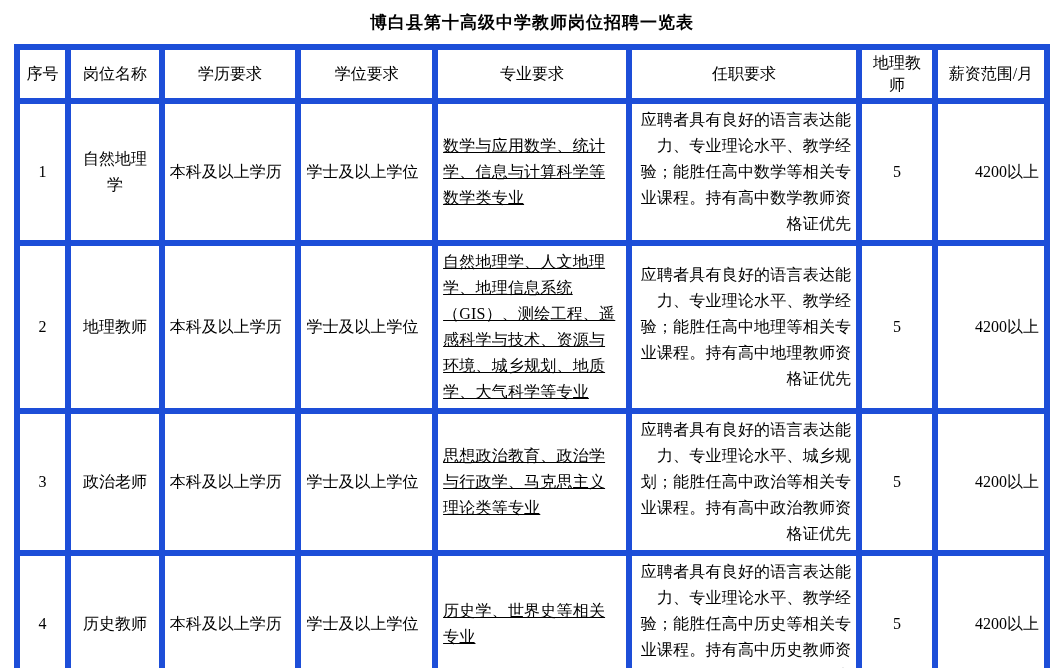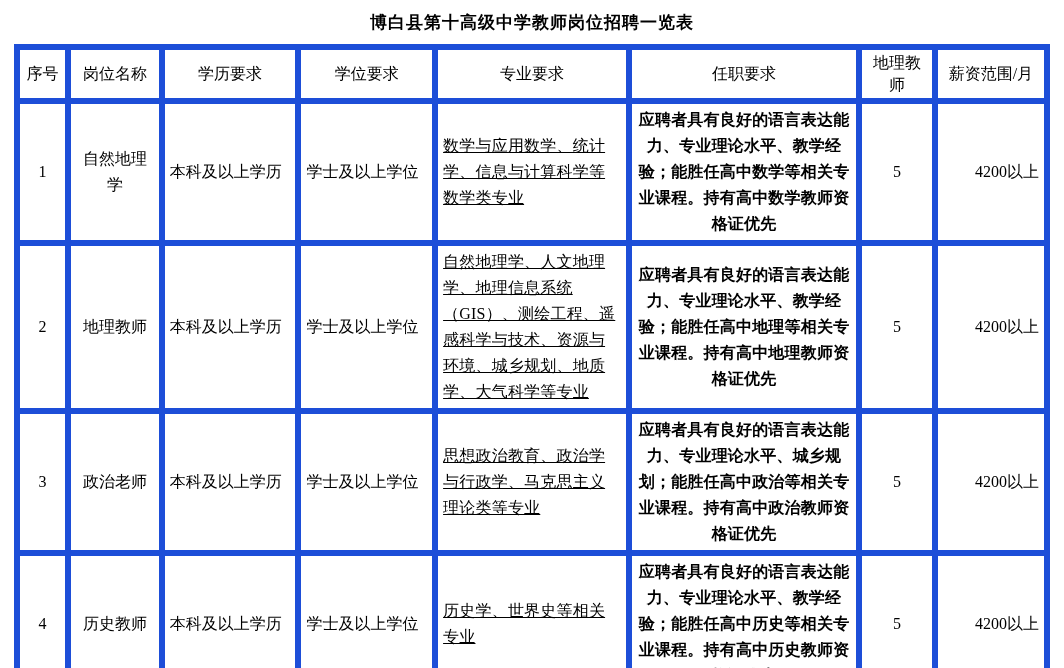--- a/index.html
+++ b/index.html
@@ -49,21 +49,21 @@
     font-weight: normal;
     height: 26px;
     padding: 2px 4px;
     line-height: 22px;
   }
   .c-no      { width: 50px;  text-align: center; }
   .c-post    { width: 92px;  text-align: center; }
   .c-edu     { width: 134px; text-align: left; }
   .c-degree  { width: 134px; text-align: left; }
   .c-major   { width: 190px; text-align: left; text-decoration: underline; }
-  .c-duty    { width: 226px; text-align: center; font-weight: bold; }
+  .c-duty    { width: 226px; text-align: right; }
   .c-count   { width: 74px;  text-align: center; }
   .c-salary  { width: 110px; text-align: right; }
 
   td.major-cell, td.duty-cell {
     vertical-align: middle;
     line-height: 27px;
     letter-spacing: 0.2px;
   }
   td.duty-cell { vertical-align: top; padding-top: 6px; }
   tr.row { height: 123px; }

